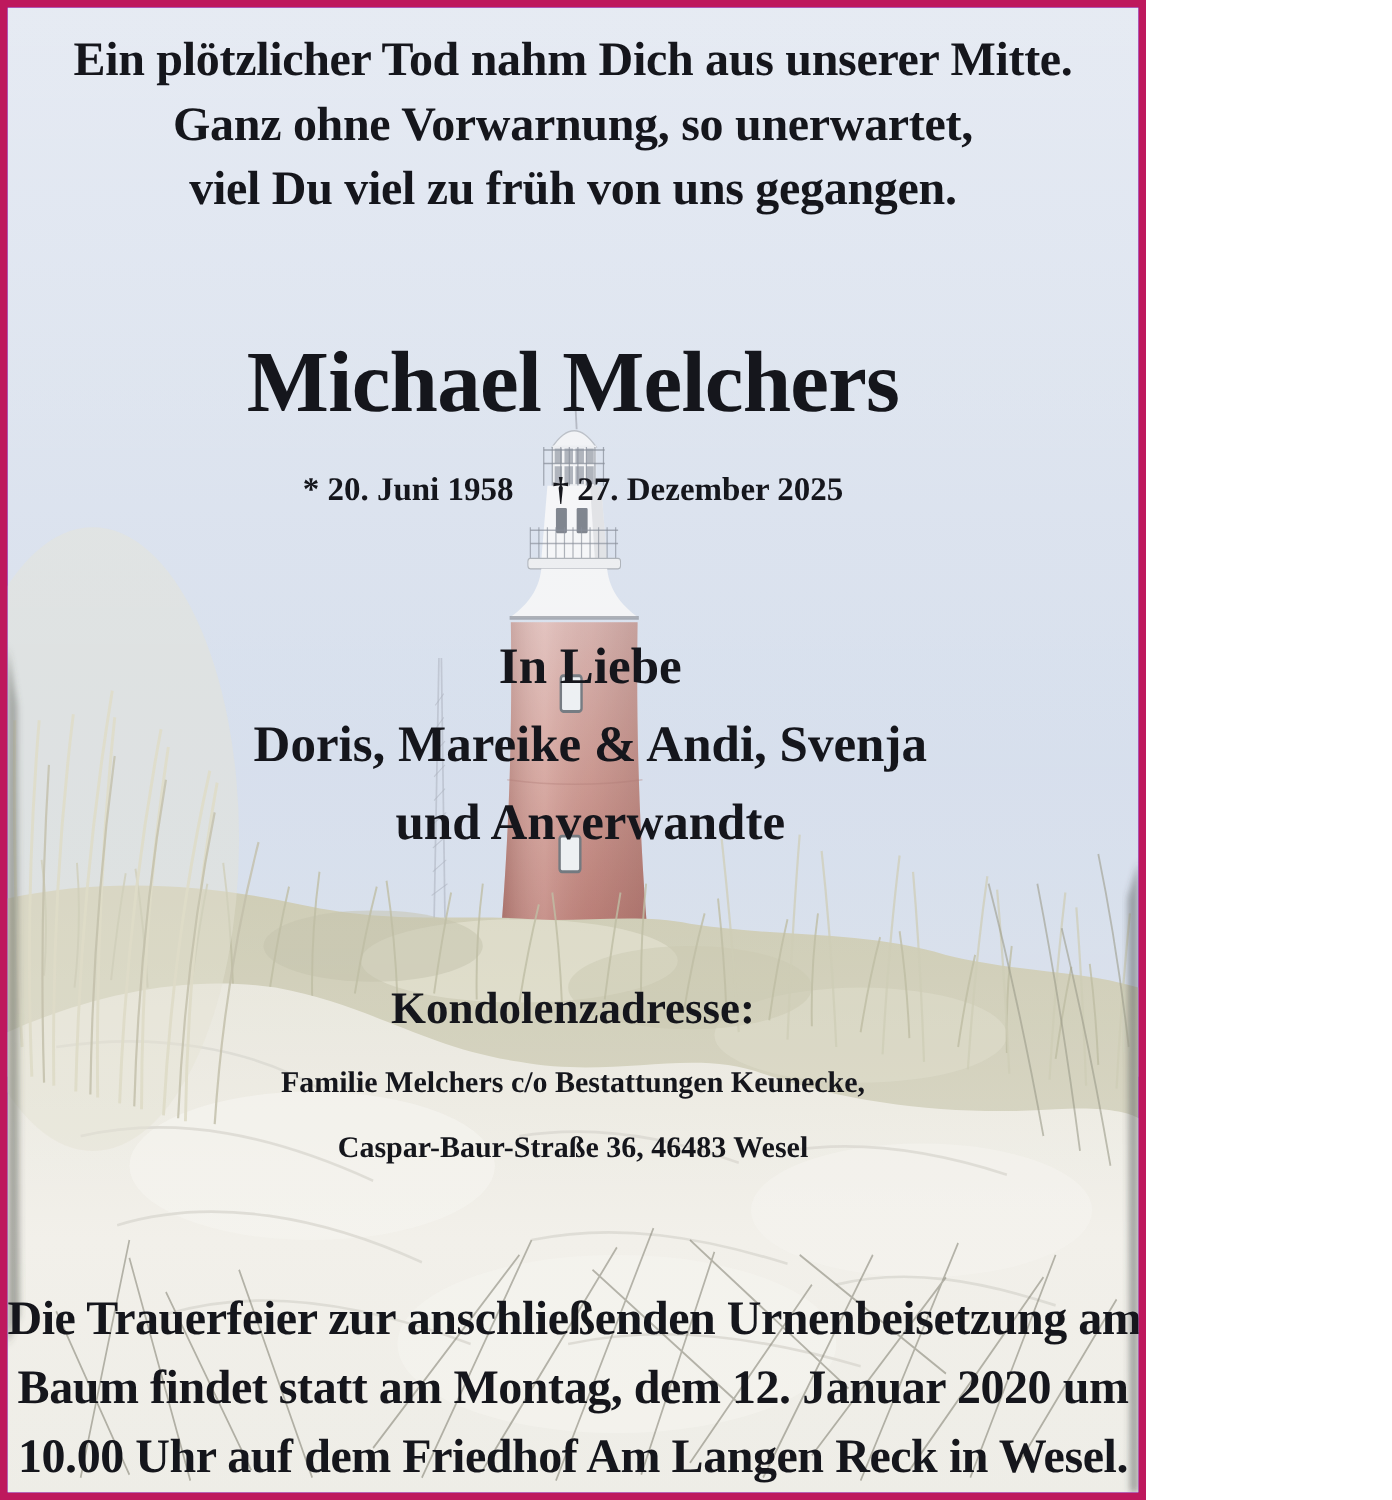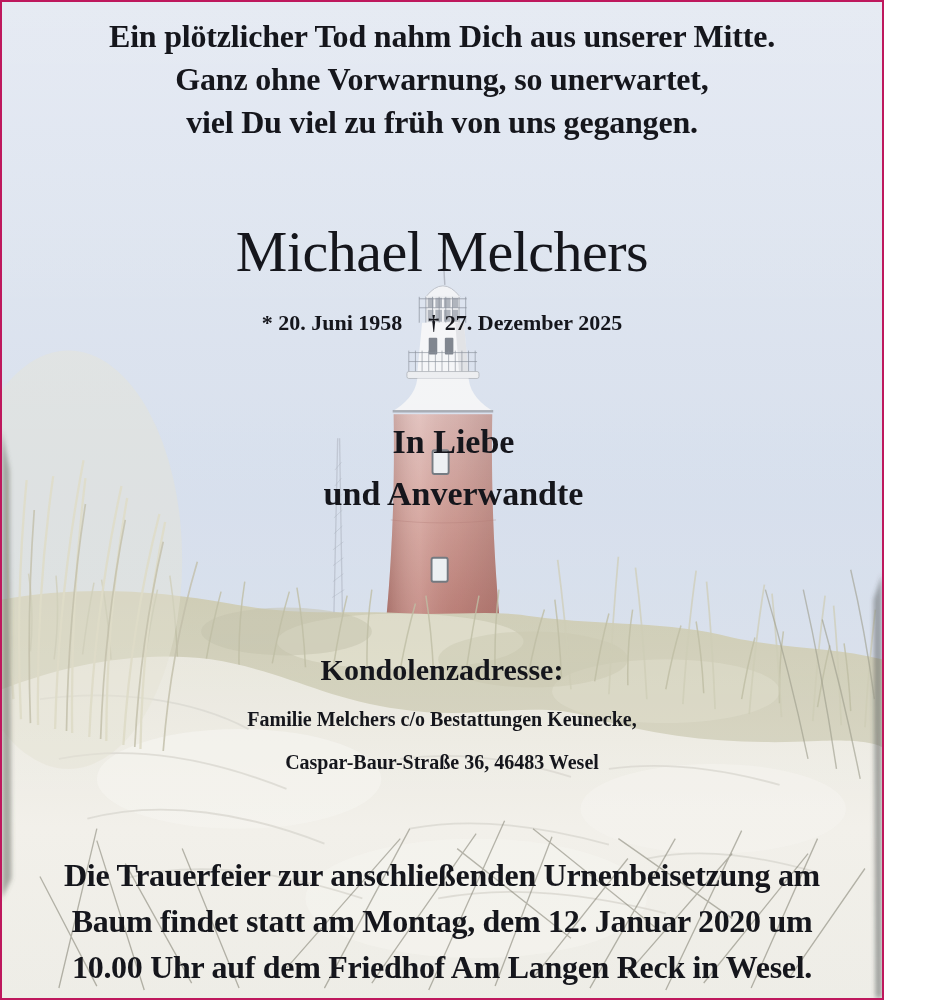--- a/index.html
+++ b/index.html
@@ -1,30 +1,30 @@
 <!DOCTYPE html>
 <html><head>
 <meta charset="utf-8">
 <style>
   html,body{margin:0;padding:0;background:#ffffff;}
   .ad{
     position:relative;
-    width:884px;height:1000px;
+    width:764px;height:1000px;
     box-sizing:border-box;
-    border:2px solid #be185d;
+    border:5px solid #be185d;
     overflow:hidden;
     background:#8b5cf6;
     font-family:"Liberation Serif","DejaVu Serif",serif;
     font-weight:bold;
     color:#15161c;
   }
   .bg{position:absolute;left:0;top:0;width:100%;height:100%;display:block;}
   .txt{position:absolute;left:0;right:0;text-align:center;white-space:nowrap;}
   .opening{top:13px;font-size:32px;line-height:43px;letter-spacing:-0.2px;}
-  .name{top:220px;font-size:58px;line-height:60px;letter-spacing:-0.5px;margin:0;font-weight:normal;}
+  .name{top:220px;font-size:58px;line-height:60px;letter-spacing:-0.5px;margin:0;font-weight:bold;}
   .dates{top:306px;font-size:22px;line-height:30px;}
   .date-gap{display:inline-block;width:26px;}
   .farewell{top:414px;font-size:34px;line-height:52px;margin-left:23px;}
   .cond-head{top:652px;font-size:30px;line-height:32px;}
   .condolence{top:696px;font-size:20px;line-height:43px;}
   .funeral{top:850px;font-size:32px;line-height:46px;letter-spacing:-0.3px;}
 </style>
 </head>
 <body>
 
@@ -140,20 +140,21 @@
   </div>
 
   <h1 class="txt name">Michael Melchers</h1>
 
   <div class="txt dates">
     <span>* 20. Juni 1958</span><span class="date-gap"></span><span>† 27. Dezember 2025</span>
   </div>
 
   <div class="txt farewell">
     <div>In Liebe</div>
+    <div>Doris, Mareike &amp; Andi, Svenja</div>
     <div>und Anverwandte</div>
   </div>
 
   <div class="txt cond-head">Kondolenzadresse:</div>
   <div class="txt condolence">
     <div>Familie Melchers c/o Bestattungen Keunecke,</div>
     <div>Caspar-Baur-Straße 36, 46483 Wesel</div>
   </div>
 
   <div class="txt funeral">

